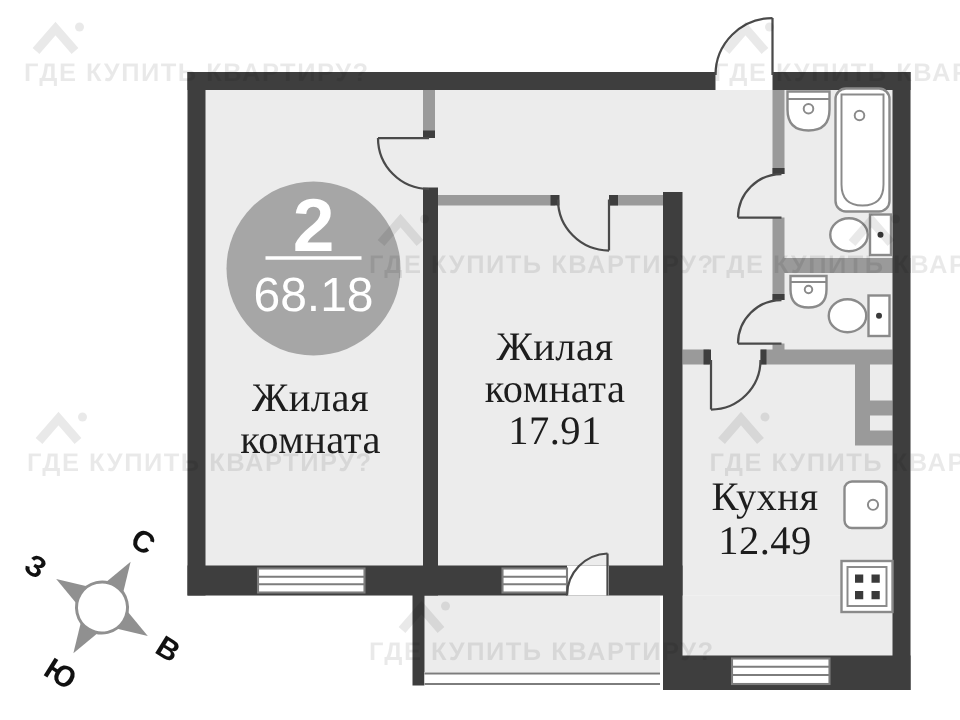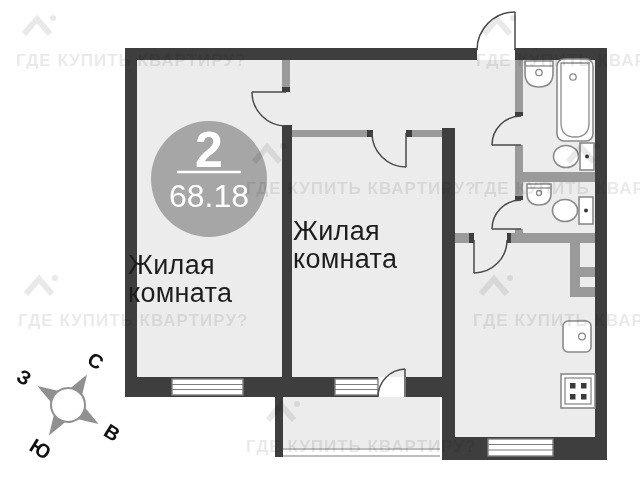--- a/index.html
+++ b/index.html
@@ -19,26 +19,26 @@
   .door{fill:none;stroke:#4a4a4a;stroke-width:1.5;}
   .badge-circle{fill:#a6a6a6;}
   .badge-text{fill:#ffffff;text-anchor:middle;}
   .badge-num{font-size:50px;font-weight:bold;}
   .badge-area{font-size:32px;}
   .badge-line{stroke:#ffffff;stroke-width:2.4;}
   .spike{fill:#909090;}
   .compass-circle{fill:#ffffff;stroke:#909090;stroke-width:2;}
   .compass-letter{fill:#111;font-size:20px;font-weight:bold;text-anchor:middle;}
   
-  .room-label{position:absolute;z-index:3;color:#1d1d1d;
-              font-size:27px;line-height:28px;letter-spacing:.3px;}
+  .room-label{position:absolute;z-index:3;text-align:center;color:#1d1d1d;
+              font-size:27px;line-height:28px;letter-spacing:.3px;font-family:Liberation Serif, serif;}
   
   .wm{position:absolute;z-index:2;color:rgba(0,0,0,0.085);pointer-events:none;}
   .wm-house{display:block;margin-left:4px;}
-  .wm-text{font-size:17px;font-weight:bold;letter-spacing:1px;white-space:nowrap;margin-top:13px;}
+  .wm-text{font-size:17px;font-weight:bold;letter-spacing:1px;white-space:nowrap;margin-top:1px;}
 </style>
 </head>
 <body>
 
 <div id="stage">
 
   <svg id="plan-svg" width="640" height="480" viewBox="0 0 640 480">
 
     <g>
       <rect class="fill" x="125" y="48" width="482" height="349"></rect>
@@ -205,20 +205,25 @@
     </g>
   </svg>
 
   <div class="room-label" style="left:128px;top:251px;width:158px;">
     <div>Жилая</div>
     <div>комната</div>
   </div>
   <div class="room-label" style="left:293px;top:217px;width:154px;">
     <div>Жилая</div>
     <div>комната</div>
+    <div>17.91</div>
+  </div>
+  <div class="room-label" style="left:452px;top:317px;width:116px;line-height:29px;">
+    <div>Кухня</div>
+    <div>12.49</div>
   </div>
 
   <div class="wm" style="left:16px;top:12px;">
     <svg class="wm-house" width="38" height="26">
       <path d="M4,22 L17,7 L30,22" fill="none" stroke="currentColor" stroke-width="6"></path>
       <circle cx="33" cy="6" r="3" fill="currentColor"></circle>
       </svg>
     <div class="wm-text">ГДЕ КУПИТЬ КВАРТИРУ?</div>
   </div>
   <div class="wm" style="left:476px;top:12px;">

